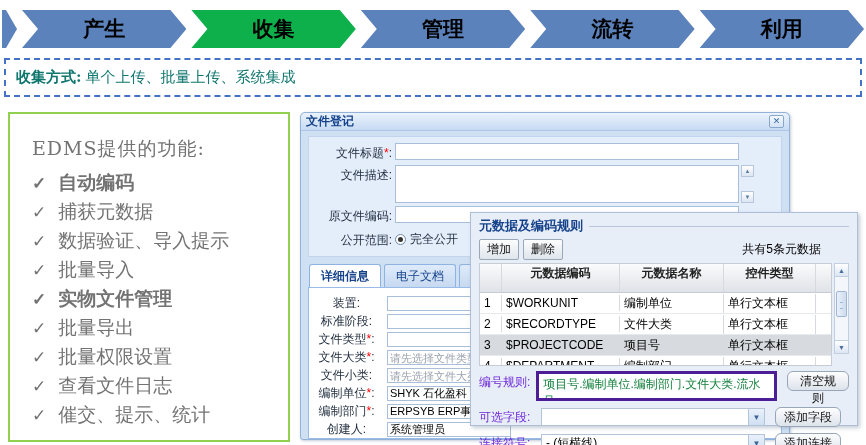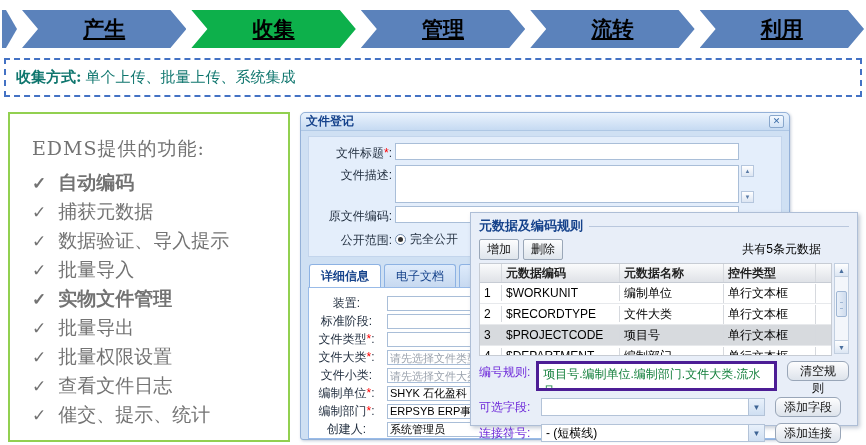--- a/index.html
+++ b/index.html
@@ -7,21 +7,21 @@
   .canvas { position:relative; width:866px; height:445px; background:#fff; overflow:hidden;
             font-family:"Liberation Sans","DejaVu Sans",sans-serif; }
 
   
   .flow-bar { position:absolute; left:2px; top:10px; right:2px; height:38px;
               display:flex; gap:5px; }
   .chev-lead { flex:none; width:15px; height:38px; background:#5b82bb;
                clip-path:polygon(0 0, calc(100% - 11px) 0, 100% 50%, calc(100% - 11px) 100%, 0 100%); }
   .chev { flex:1; height:38px; background:#5b82bb; display:flex; align-items:center; justify-content:center;
           font-family:"DejaVu Serif","Liberation Serif",serif; font-weight:bold; font-size:21px; color:#000;
-          clip-path:polygon(0 0, calc(100% - 16px) 0, 100% 50%, calc(100% - 16px) 100%, 0 100%, 16px 50%);text-decoration:underline; }
+          clip-path:polygon(0 0, calc(100% - 16px) 0, 100% 50%, calc(100% - 16px) 100%, 0 100%, 16px 50%); }
   .chev.active { background:#0db04b; }
 
   
   .dashed-box { position:absolute; left:4px; top:58px; right:4px; height:39px;
                 border:2px dashed #4472c4; display:flex; align-items:center; padding:0 10px;
                 font-family:"DejaVu Serif","Liberation Serif",serif; font-size:15px; color:#0f766e; }
   .dashed-box b { margin-right:4px; }
 
   
   .features-box { position:absolute; left:8px; top:112px; width:282px; height:330px;
@@ -79,22 +79,22 @@
                 padding:4px 8px 6px; font-size:12px; }
   .legend { display:flex; align-items:center; font-size:13px; font-weight:bold; color:#15428b; white-space:nowrap; }
   .legend::after { content:""; flex:1; height:1px; background:#b9c7dd; margin-left:6px; }
   .mtoolbar { display:flex; align-items:center; margin-top:4px; }
   .sbtn { font-size:12px; padding:1px 7px; background:linear-gradient(#fcfdfe,#dfe5ec);
           border:1px solid #9aa7b8; border-radius:2px; margin-right:4px; cursor:pointer; color:#111; }
   .mcount { margin-left:auto; padding-right:28px; color:#000; }
 
   .mtable { display:flex; margin-top:3px; }
   .tgrid { flex:1; }
-  .thead { display:flex; height:20px; background:linear-gradient(#fafbfc,#dfe2e7);
-           border:1px solid #c7ccd4; }
+  .thead { display:flex; height:30px; background:linear-gradient(#fafbfc,#dfe2e7);
+           border:1px solid #c7ccd4;text-align:center; }
   .th, .td { padding:1px 4px; border-right:1px solid #d6d9de; overflow:hidden; white-space:nowrap; }
   .th { color:#222; font-weight:600; font-size:12px; }
   .c0 { width:22px; } .c1 { width:118px; } .c2 { width:104px; } .c3 { width:92px; } .c4 { flex:1; border-right:none; }
   .tbody { height:73px; overflow:hidden; border:1px solid #c7ccd4; border-top:none; background:#fff; }
   .tr { display:flex; height:21px; align-items:center; border-bottom:1px solid #e7e9ec; cursor:pointer; }
   .tr.selected { background:#d7dade; }
   .vscroll { width:15px; height:91px; margin-left:2px; display:flex; flex-direction:column;
              background:#f3f6fb; border:1px solid #c2cfe0; }
   .sarr { height:13px; font-size:7px; color:#4a6f9e; text-align:center; line-height:13px;
           background:linear-gradient(#fff,#dce6f3); cursor:pointer; }

